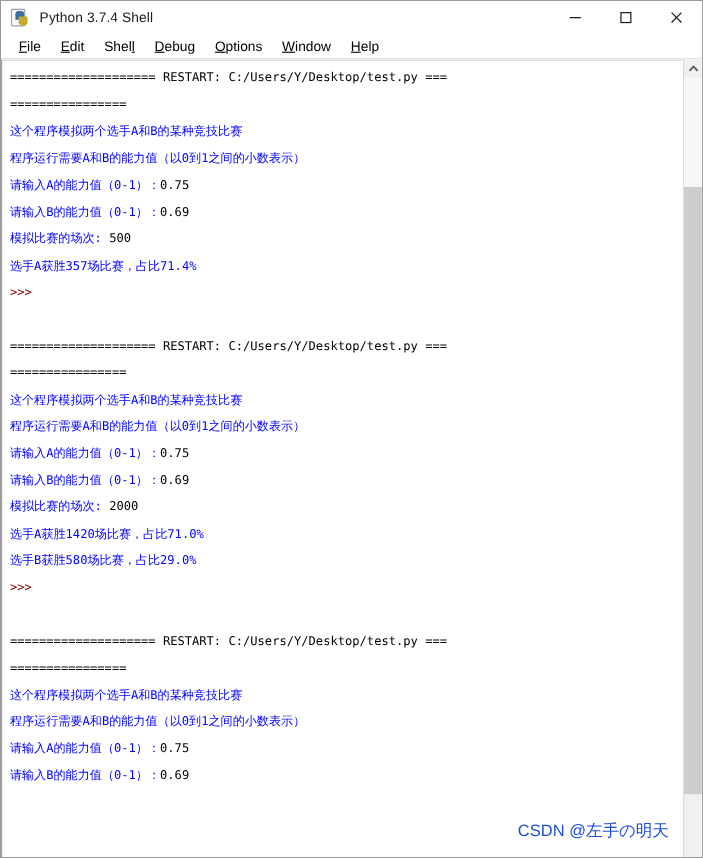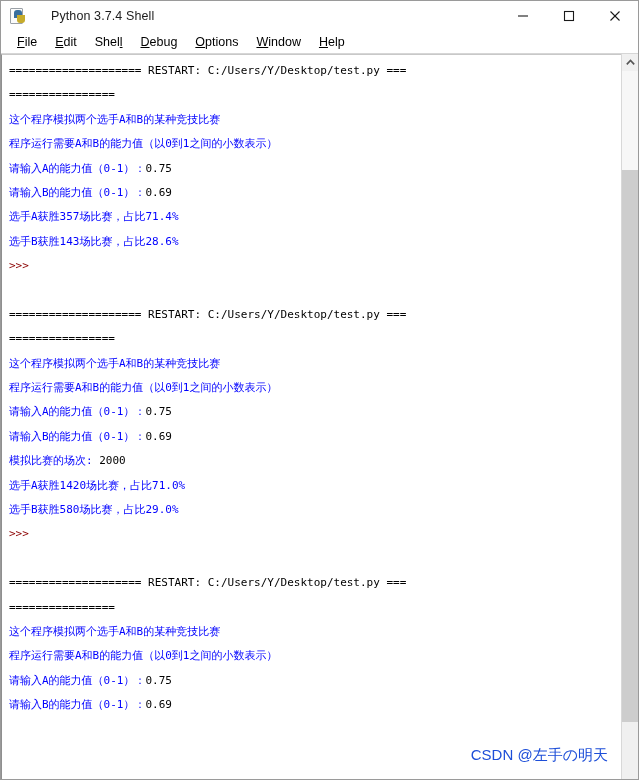--- a/index.html
+++ b/index.html
@@ -22,21 +22,20 @@
   }
 
   
   .titlebar {
     height: 30px;
     flex: 0 0 30px;
     background: #ffffff;
     display: flex;
     align-items: center;
     position: relative;
-    gap: 15px;
   }
   .title-icon {
     width: 17px; height: 17px;
     margin-left: 9px;
     position: relative;
     flex: 0 0 17px;
   }
   .title-icon .doc {
     position: absolute; left: 0; top: 0;
     width: 13px; height: 16px;
@@ -213,22 +212,22 @@
     </div>
 
   <div class="body-area">
     <div class="console">
         <div class="line c-black">==================== RESTART: C:/Users/Y/Desktop/test.py ===</div>
         <div class="line c-black">================</div>
         <div class="line c-blue">这个程序模拟两个选手A和B的某种竞技比赛</div>
         <div class="line c-blue">程序运行需要A和B的能力值（以0到1之间的小数表示）</div>
         <div class="line c-blue"><span>请输入A的能力值（0-1）：</span><span class="c-black">0.75</span></div>
         <div class="line c-blue"><span>请输入B的能力值（0-1）：</span><span class="c-black">0.69</span></div>
+        <div class="line c-blue"><span>模拟比赛的场次: </span><span class="c-black">500</span></div>
         <div class="line c-blue">选手A获胜357场比赛，占比71.4%</div>
-        <div class="line c-blue">选手B获胜143场比赛，占比28.6%</div>
         <div class="line c-prompt">&gt;&gt;&gt; </div>
         <div class="line c-blue blank"> </div>
         <div class="line c-black">==================== RESTART: C:/Users/Y/Desktop/test.py ===</div>
         <div class="line c-black">================</div>
         <div class="line c-blue">这个程序模拟两个选手A和B的某种竞技比赛</div>
         <div class="line c-blue">程序运行需要A和B的能力值（以0到1之间的小数表示）</div>
         <div class="line c-blue"><span>请输入A的能力值（0-1）：</span><span class="c-black">0.75</span></div>
         <div class="line c-blue"><span>请输入B的能力值（0-1）：</span><span class="c-black">0.69</span></div>
         <div class="line c-blue"><span>模拟比赛的场次: </span><span class="c-black">2000</span></div>
         <div class="line c-blue">选手A获胜1420场比赛，占比71.0%</div>

